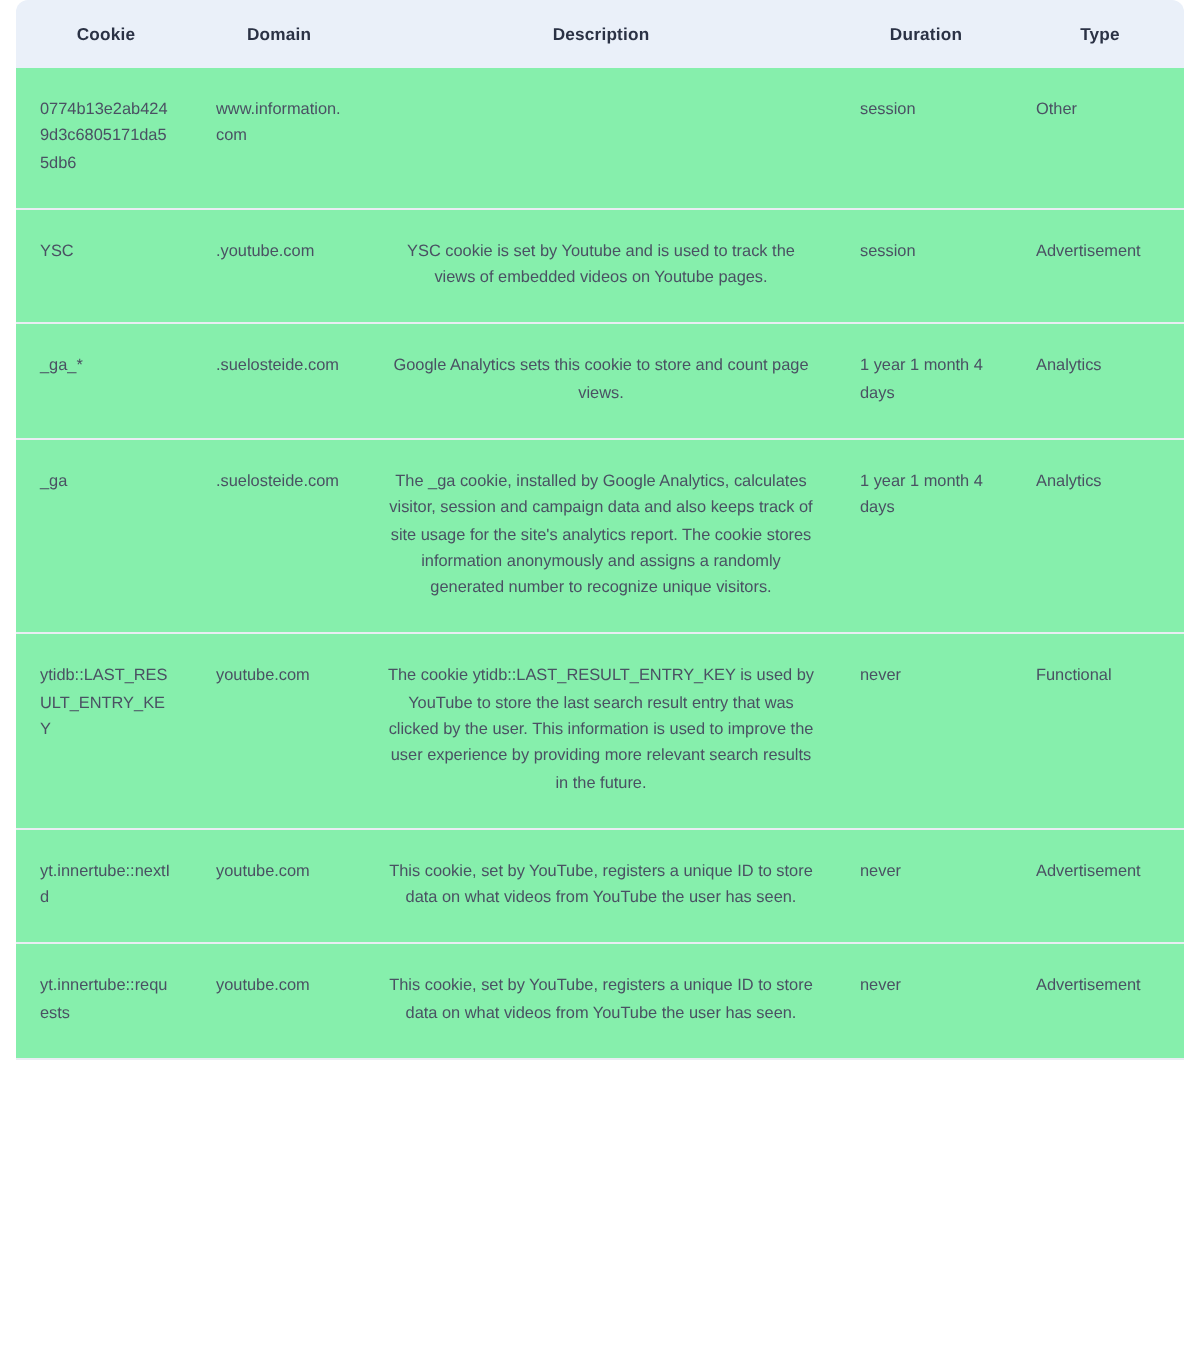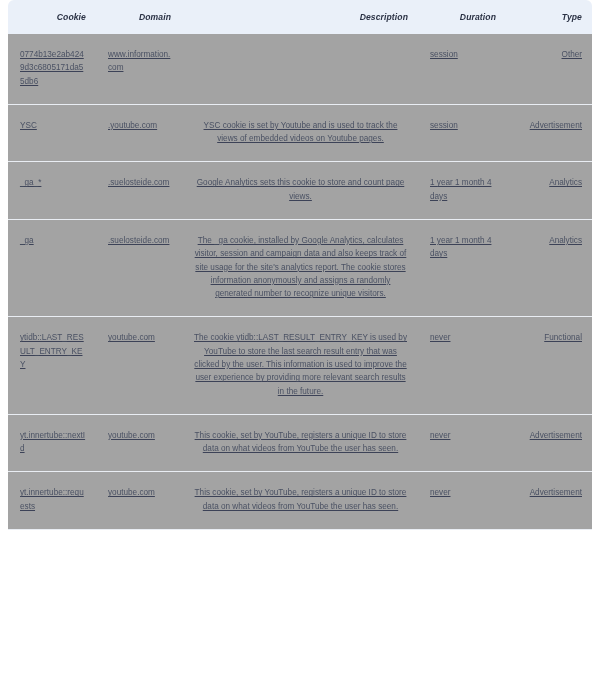--- a/index.html
+++ b/index.html
@@ -20,56 +20,54 @@
     width: 584px;
     border-collapse: collapse;
     table-layout: fixed;
     font-size: 8.2px;
     color: #3c4257;
   }
   table.cookie-table thead tr {
     background: #eaf0f9;
   }
   table.cookie-table thead th {
-    text-align: right;
+    text-align: center;
     font-weight: bold;
     font-size: 8.6px;
     color: #2b3245;
     padding: 12px 10px 12px 12px;
     letter-spacing: 0.1px;
     white-space: nowrap;
-    font-style: italic;
   }
   table.cookie-table thead th:first-child {
     border-top-left-radius: 6px;
   }
   table.cookie-table thead th:last-child {
     border-top-right-radius: 6px;
   }
   table.cookie-table tbody tr {
     border-bottom: 1px solid #e9edf3;
-    background: #a3a3a3;
-    text-decoration: underline;
+    background: #86efac;
   }
   table.cookie-table tbody tr:last-child {
     border-bottom: 1px solid #e9edf3;
   }
   table.cookie-table tbody td {
     vertical-align: top;
     padding: 14px 10px 16px 12px;
     line-height: 1.62;
     color: #4a5163;
     word-wrap: break-word;
     overflow-wrap: anywhere;
   }
   td.c-name  { width: 88px; }
   td.c-dom   { width: 85px; overflow-wrap: anywhere; }
   td.c-desc  { width: 237px; padding-right: 14px; text-align: center; }
   td.c-dur   { width: 88px; }
-  td.c-type  { width: 86px; text-align: right; }
+  td.c-type  { width: 86px; }
   th.h-name  { width: 88px; }
   th.h-dom   { width: 85px; }
   th.h-desc  { width: 237px; }
   th.h-dur   { width: 88px; }
   th.h-type  { width: 86px; }
 </style>
 </head>
 <body>
 
 <div id="cookie-table-wrap">

